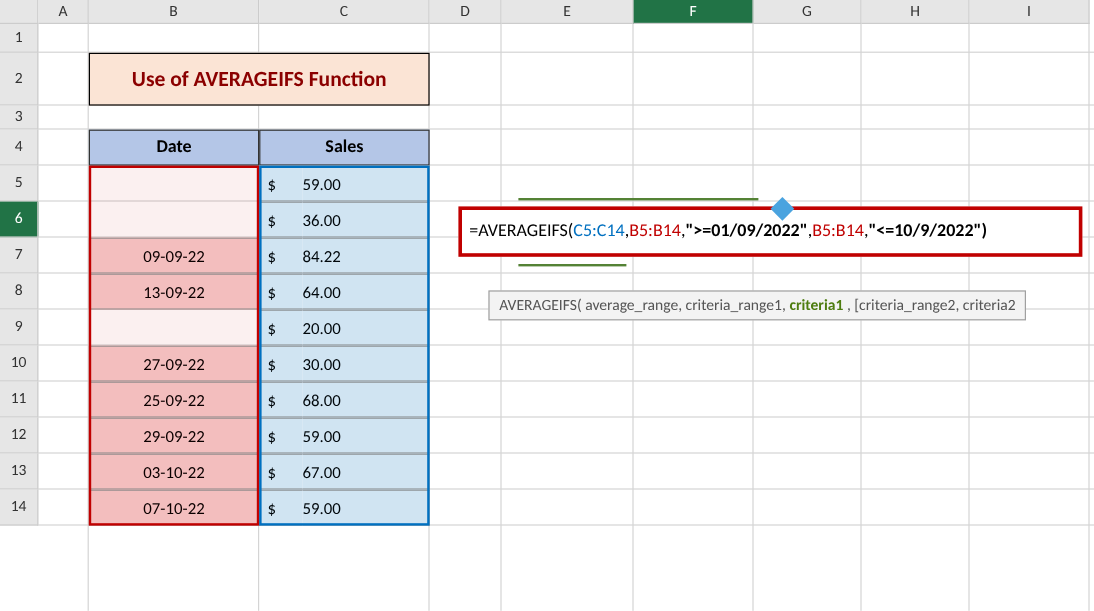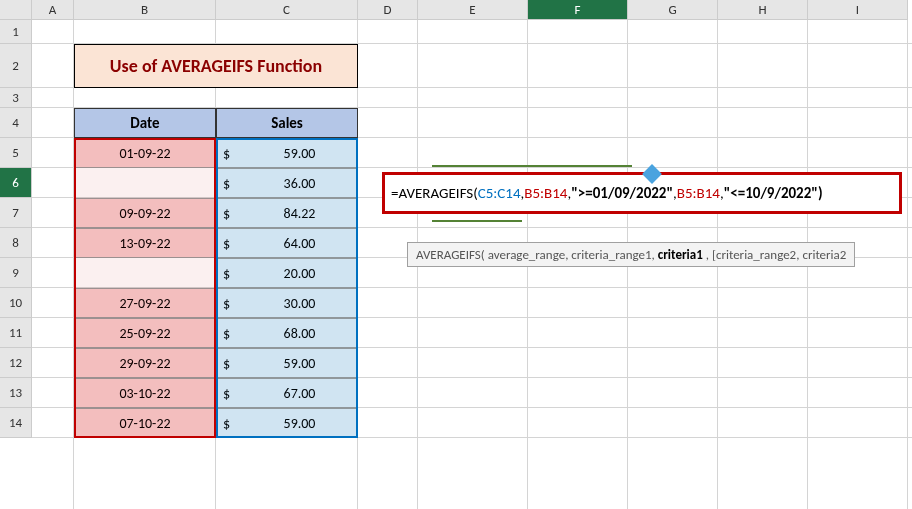--- a/index.html
+++ b/index.html
@@ -102,21 +102,21 @@
   .dcell {
     position: absolute;
     border-top: 1px solid #999;
     border-bottom: 1px solid #999;
     display: flex;
     align-items: center;
     font-size: 14px;
   }
   .date-val { justify-content: center; background: #f7caca; border-left:1px solid #999; border-right:1px solid #999;}
   .sales-cur-cell { background:#deebf6; border-left:1px solid #999; padding-left:6px;}
-  .sales-num-cell { background:#deebf6; border-right:1px solid #999; justify-content:center; padding-right:10px;}
+  .sales-num-cell { background:#deebf6; border-right:1px solid #999; justify-content:flex-start; padding-right:10px;}
   
   .sel-blue { position:absolute; border:2px solid #0070C0; background: rgba(0,112,192,0.06); pointer-events:none;}
   .sel-red  { position:absolute; border:2px solid #C00000; background: rgba(192,0,0,0.06); pointer-events:none;}
   
   .formula-box {
     position:absolute;
     background:#fff;
     border:3px solid #c00000;
     padding:4px 6px;
     font-size:15px;
@@ -140,21 +140,21 @@
   
   .hint {
     position:absolute;
     background:#f3f3f3;
     border:1px solid #a0a0a0;
     color:#555;
     font-size:13px;
     padding:4px 8px;
     white-space:nowrap;
   }
-  .hint .boldpart { font-weight:700; color:#000000;}
+  .hint .boldpart { font-weight:700; color:#4d7c0f;}
   
   .marker-green{
     position:absolute;
     width:140px; height:2px;
     background:#548235;
   }
 </style>
 </head>
 <body>
 
@@ -221,23 +221,20 @@
       <span>Use of AVERAGEIFS Function</span>
     </div>
 
     <div class="thcell" style="left:42px;top:88px;width:142px;height:30px">
       <span>Date</span>
     </div>
     <div class="thcell" style="left:184px;top:88px;width:142px;height:30px">
       <span>Sales</span>
     </div>
 
-    <div class="dcell date-val" style="left:42px;top:118px;width:142px;height:30px">
-        <span>01-09-22</span>
-      </div>
     <div class="dcell sales-cur-cell" style="left:184px;top:118px;width:36px;height:30px">
         <span>$</span>
       </div>
     <div class="dcell sales-num-cell" style="left:220px;top:118px;width:106px;height:30px">
         <span>59.00</span>
       </div>
 
     <div class="dcell sales-cur-cell" style="left:184px;top:148px;width:36px;height:30px">
         <span>$</span>
       </div>

